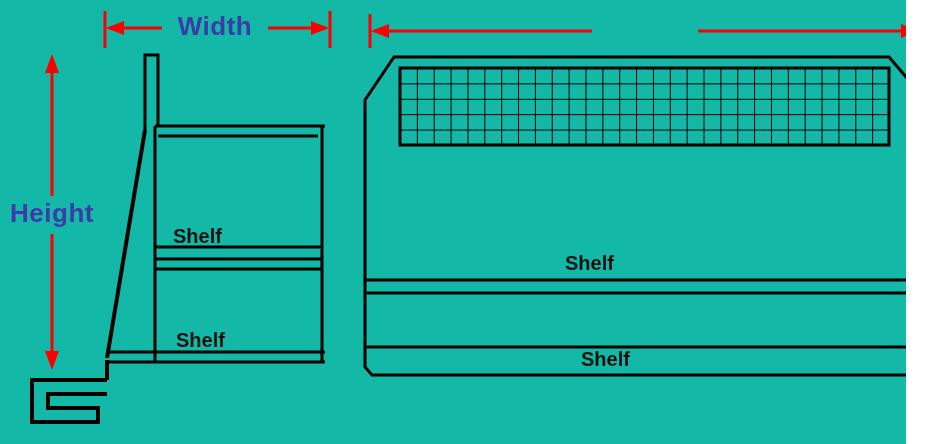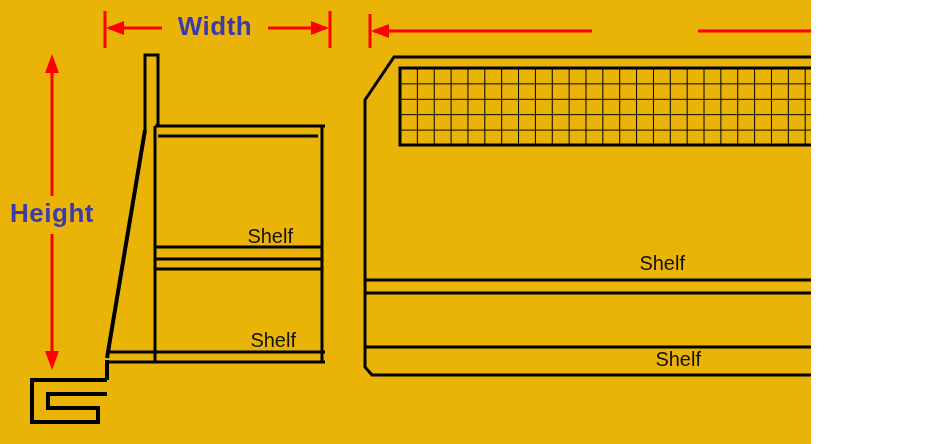--- a/index.html
+++ b/index.html
@@ -2,23 +2,23 @@
 <html><head>
 <meta charset="utf-8">
 <style>
   html, body {
     margin: 0;
     padding: 0;
     background: #ffffff;
   }
   .canvas {
     position: relative;
-    width: 811px;
+    width: 906px;
     height: 444px;
-    background: #eab308;
+    background: #14b8a6;
     font-family: "Liberation Sans", sans-serif;
     overflow: hidden;
   }
   .drawing-svg {
     position: absolute;
     left: 0;
     top: 0;
   }
   .dim-label {
     position: absolute;
@@ -27,23 +27,23 @@
     color: #3b3caa;
     font-weight: bold;
     font-size: 26px;
     line-height: 1;
     letter-spacing: 0.5px;
     user-select: none;
   }
   .part-label {
     position: absolute;
     width: 120px;
-    text-align: right;
+    text-align: left;
     color: #111111;
-    font-weight: normal;
+    font-weight: bold;
     font-size: 20px;
     line-height: 1;
     user-select: none;
   }
   .label-width  { left: 155px; top: 13px; }
   .label-depth  { left: 585px; top: 17px; }
   .label-height { left: -8px;  top: 200px; }
   .label-shelf-side-upper  { left: 173px; top: 226px; }
   .label-shelf-side-lower  { left: 176px; top: 330px; }
   .label-shelf-front-upper { left: 565px; top: 253px; }

